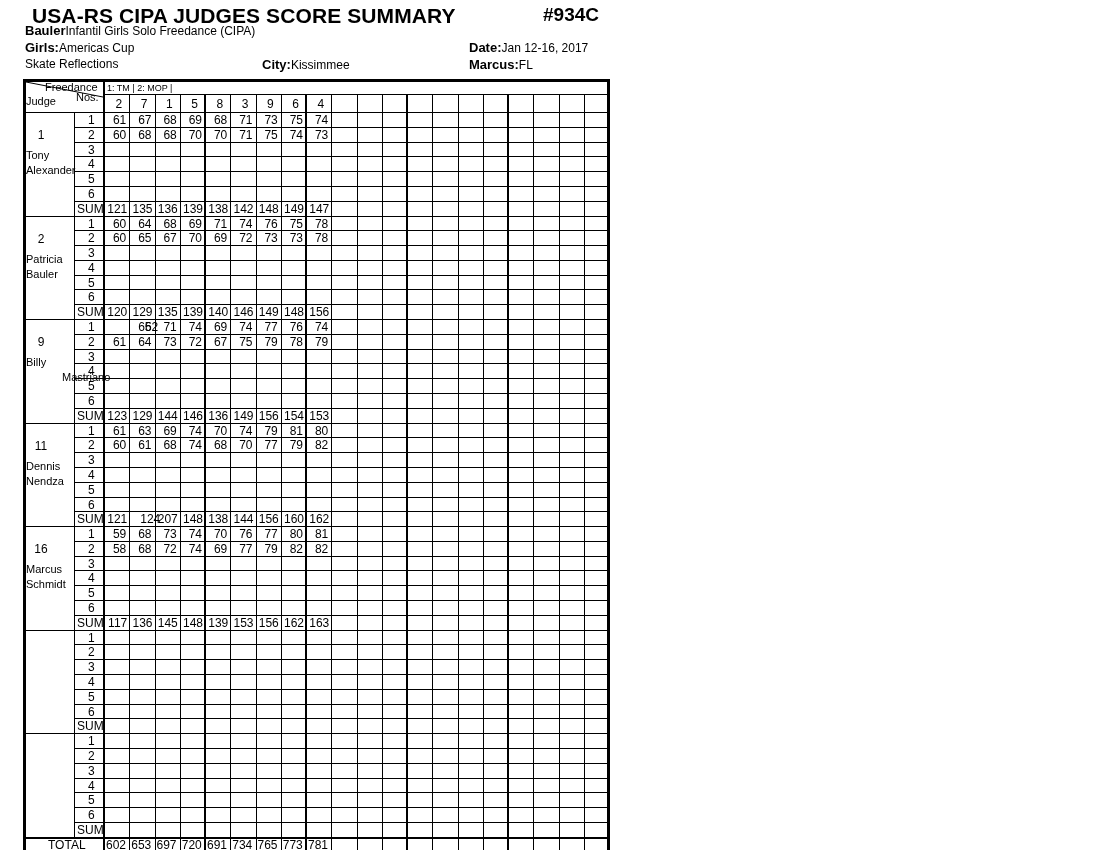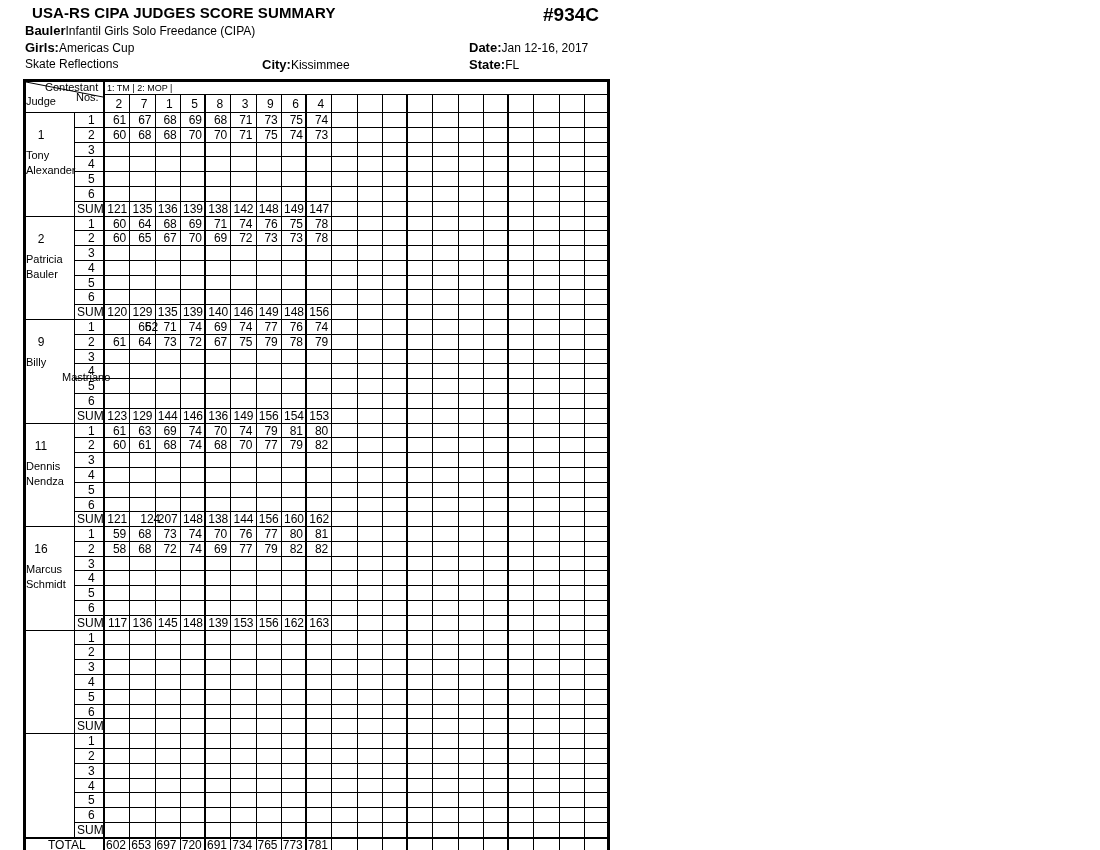--- a/index.html
+++ b/index.html
@@ -1,18 +1,18 @@
 <!DOCTYPE html>
 <html><head>
 <meta charset="utf-8">
 <style>
   html, body { margin: 0; padding: 0; background: #ffffff; }
   body { width: 1100px; height: 850px; position: relative; overflow: hidden;
          font-family: "Liberation Sans", sans-serif; color: #000; }
-  .title { position: absolute; left: 32px; top: 4px; font-size: 15px; font-weight: bold; letter-spacing: 0.1px; }
+  .title { position: absolute; left: 32px; top: 4px; font-size: 21px; font-weight: bold; letter-spacing: 0.1px; }
   .formno { position: absolute; left: 543px; top: 4px; font-size: 19px; font-weight: bold; }
   .info { position: absolute; font-size: 12px; white-space: nowrap; }
   .info b { font-weight: bold; font-size: 13px; }
   .sheet { position: absolute; left: 23px; top: 79px; width: 587px; height: 775px; }
   .grid { position: absolute; inset: 0; }
   .border-top { position: absolute; left: 0; top: 0; width: 587px; height: 3px; background: #000; }
   .border-left { position: absolute; left: 0; top: 0; width: 3px; height: 775px; background: #000; }
   .border-right { position: absolute; left: 584px; top: 0; width: 3px; height: 775px; background: #000; }
   .hline { position: absolute; height: 1px; background: #000; }
   .vline { position: absolute; width: 1px; background: #000; }
@@ -37,34 +37,34 @@
   <b>Girls:</b><span>Americas Cup</span>
 </div>
 <div class="info" style="left:469px; top:40px;">
   <b>Date:</b><span>Jan 12-16, 2017</span>
 </div>
 <div class="info" style="left:25px; top:57px;">Skate Reflections</div>
 <div class="info" style="left:262px; top:57px;">
   <b>City:</b><span>Kissimmee</span>
 </div>
 <div class="info" style="left:469px; top:57px;">
-  <b>State:</b><span>FL</span>
+  <b>Marcus:</b><span>FL</span>
 </div>
 
 <div class="sheet" id="sheet">
   <div class="grid" id="grid">
       <div class="border-top"></div>
       <div class="border-left" style="height: 771.71px;"></div>
       <div class="border-right" style="height: 771.71px;"></div>
       <div class="hline" style="left: 81px; top: 15px; width: 503px;"></div>
       <div class="hline" style="left: 0px; top: 33px; width: 584px; height: 1px;"></div>
       <svg width="81" height="33" style="position: absolute; left: 0px; top: 0px;">
         <line x1="3" y1="3" x2="80" y2="18" stroke="#000" stroke-width="1"></line>
       </svg>
-      <div class="hdr-text" style="left: 22px; top: 2px;">Contestant</div>
+      <div class="hdr-text" style="left: 22px; top: 2px;">Freedance</div>
       <div class="hdr-text" style="left: 53px; top: 12px;">Nos.</div>
       <div class="hdr-text" style="left: 3px; top: 16px;">Judge</div>
       <div class="hdr-small" style="left: 84px; top: 4px;">1: TM | 2: MOP |</div>
       <div class="vthick" style="left: 80px; top: 3px; height: 768.71px;"></div>
       <div class="vline" style="left: 106px; top: 15px; height: 756.71px;"></div>
       <div class="vline" style="left: 132px; top: 15px; height: 756.71px;"></div>
       <div class="vline" style="left: 157px; top: 15px; height: 756.71px;"></div>
       <div class="vthick" style="left: 181px; top: 15px; height: 756.71px;"></div>
       <div class="vline" style="left: 207px; top: 15px; height: 756.71px;"></div>
       <div class="vline" style="left: 233px; top: 15px; height: 756.71px;"></div>

